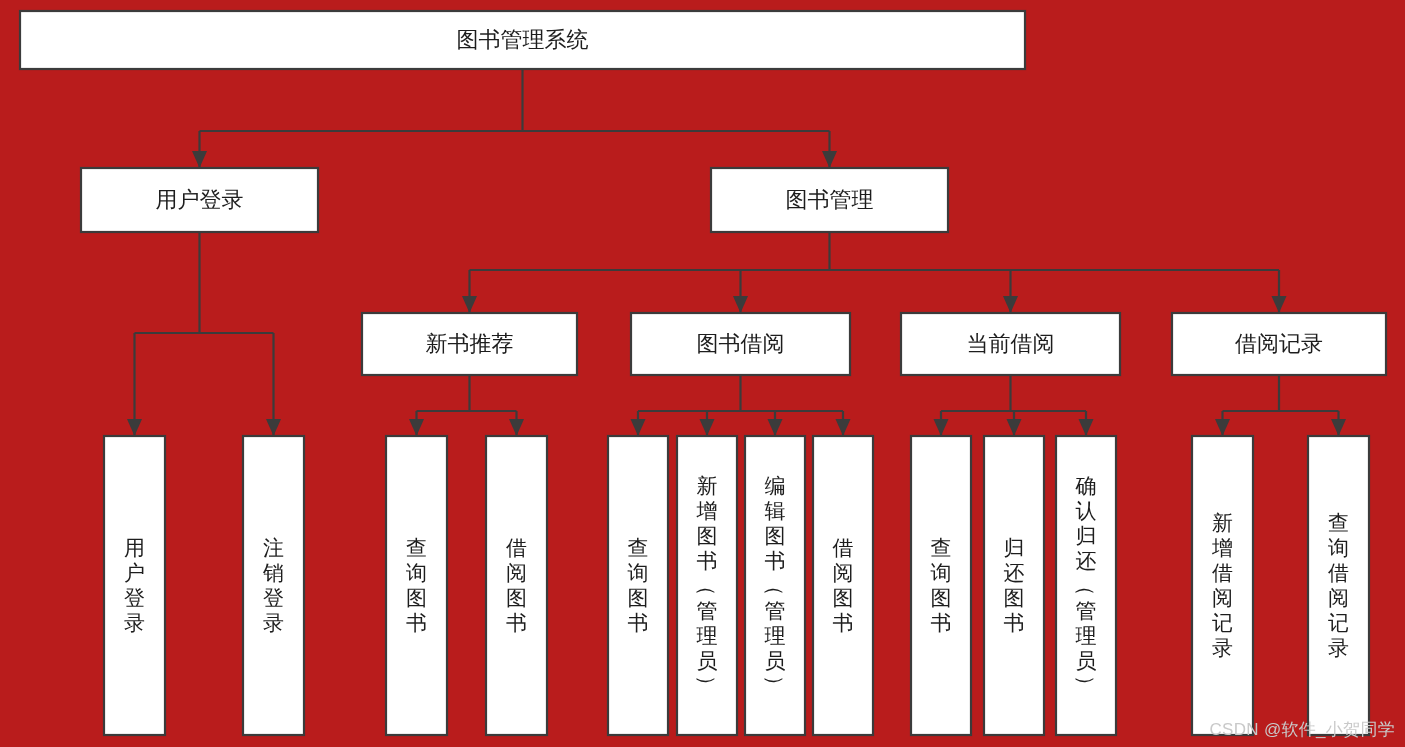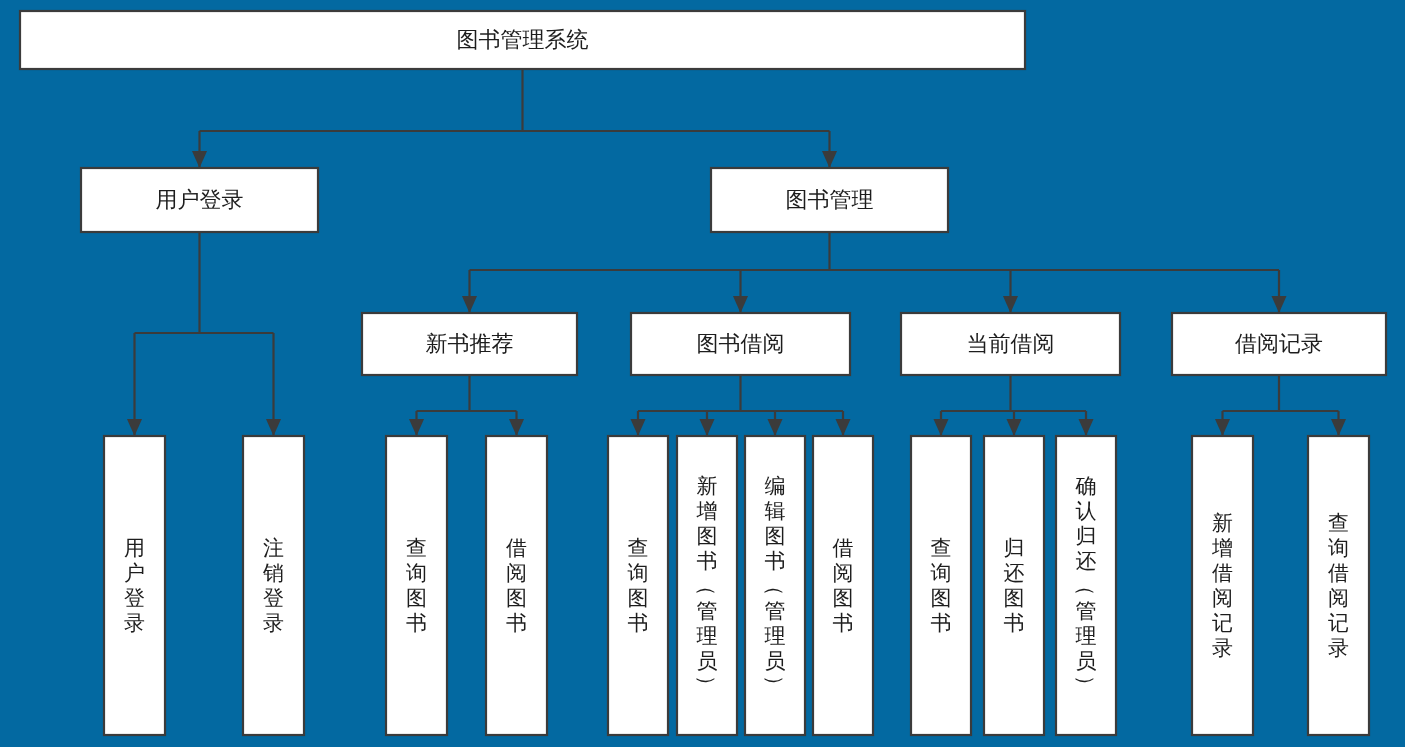--- a/index.html
+++ b/index.html
@@ -7,21 +7,21 @@
     padding: 0;
     background: #ffffff;
   }
   body {
     font-family: "Liberation Sans", "DejaVu Sans", sans-serif;
   }
   #canvas {
     position: relative;
     width: 1405px;
     height: 747px;
-    background: #0369a1;
+    background: #b91c1c;
     overflow: hidden;
   }
   #diagram-svg {
     position: absolute;
     left: 0;
     top: 0;
     width: 1405px;
     height: 747px;
   }
   .node-box {
@@ -269,13 +269,14 @@
           <rect x="1308" y="436" width="61" height="299" class="node-box"></rect>
           <text x="1338.5" y="530" class="node-label-vertical">查</text>
           <text x="1338.5" y="555" class="node-label-vertical">询</text>
           <text x="1338.5" y="580" class="node-label-vertical">借</text>
           <text x="1338.5" y="605" class="node-label-vertical">阅</text>
           <text x="1338.5" y="630" class="node-label-vertical">记</text>
           <text x="1338.5" y="655" class="node-label-vertical">录</text>
         </g>
       </g>
   </svg>
+  <div class="watermark">CSDN @软件_小贺同学</div>
 </div>
 
 </body></html>

